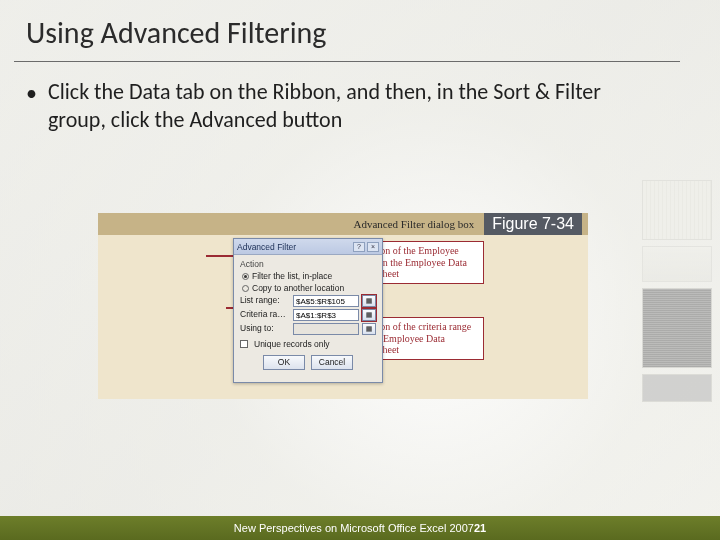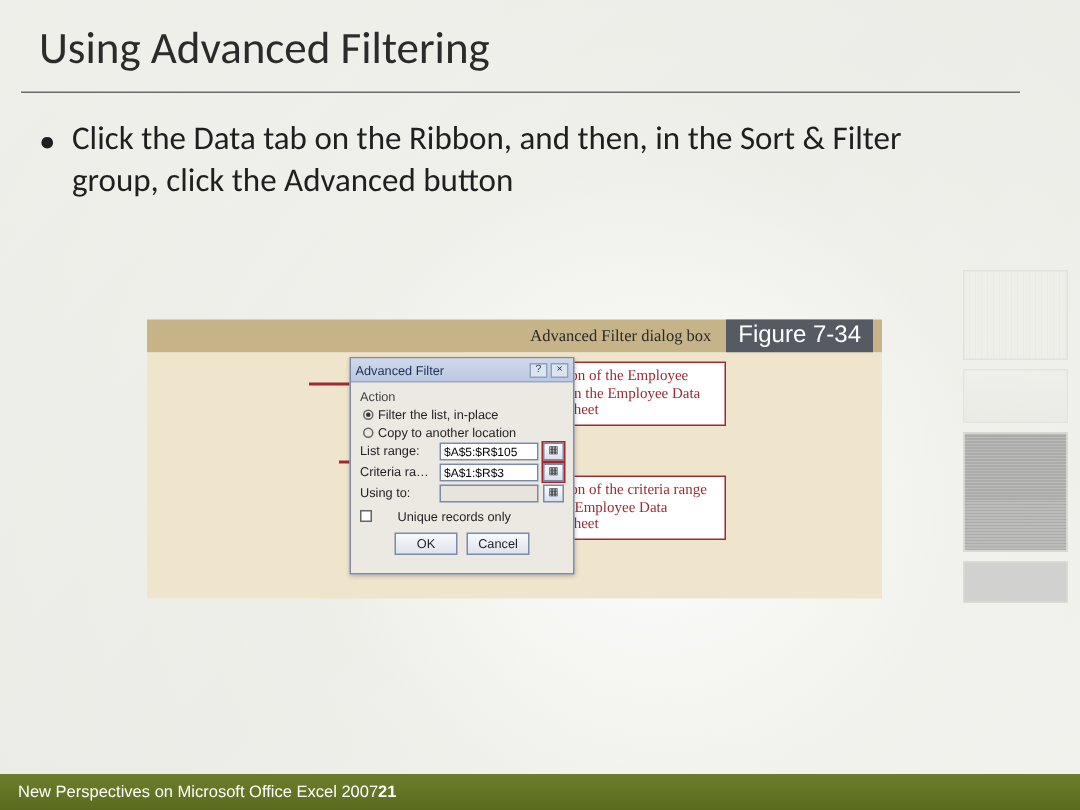--- a/index.html
+++ b/index.html
@@ -94,32 +94,32 @@
   .dlg-body { padding:4px 6px 4px 6px; }
   .dlg-section { color:#444; margin-bottom:2px; }
   .radio-row { display:flex; align-items:center; gap:3px; margin:2px 0 2px 2px; }
   .radio { width:7px;height:7px;border:1px solid #666;border-radius:50%; display:inline-flex; align-items:center; justify-content:center;}
   .radio.sel::after{content:"";width:3px;height:3px;background:#333;border-radius:50%;}
   .field-row { display:flex; margin:2px 0; gap:3px;}
   .field-row label { width:50px; white-space:nowrap; overflow:hidden; text-overflow:ellipsis;}
   .field-row .inp { flex:1; height:12px; background:#fff; border:1px solid #7a8aa8; font-size:8px; padding:0 2px; line-height:12px; color:#000;}
   .field-row .inp.dis { background:#e7e4dd; color:#999; }
   .field-row .pick { width:14px;height:12px;border:1px solid #7a8aa8;background:linear-gradient(#fafcff,#d9e1ef); font-size:7px; text-align:center; line-height:10px;}
-  .chk-row { display:flex; align-items:center; gap:17px; margin-top:4px;}
+  .chk-row { display:flex; align-items:center; gap:6px; margin-top:4px;}
   .chk { width:8px;height:8px;background:#fff;border:1px solid #666;}
   .btn-row { display:flex; gap:6px; justify-content:center; margin-top:6px;}
   .dbtn { width:42px;height:15px;border:1px solid #7a8aa8;background:linear-gradient(#f7f9fc,#dde3ee); font-size:8.5px; text-align:center; line-height:13px;}
 
   .picksel { outline:1.5px solid #9b2b33; }
 
   
   .footer {
     position:absolute; left:0; bottom:0; width:720px; height:24px;
     background:linear-gradient(#6d7e2a,#5a6a1f);
-    display:flex; align-items:center; justify-content:flex-start;
+    display:flex; align-items:center; justify-content:center;
     font-size:11px; color:#fff; padding:0 12px;
     font-family: Verdana, Arial, sans-serif;
   }
   .footer .pn { font-weight:600; }
 </style>
 </head>
 <body>
 
 <div class="bg-wash"></div>
 

